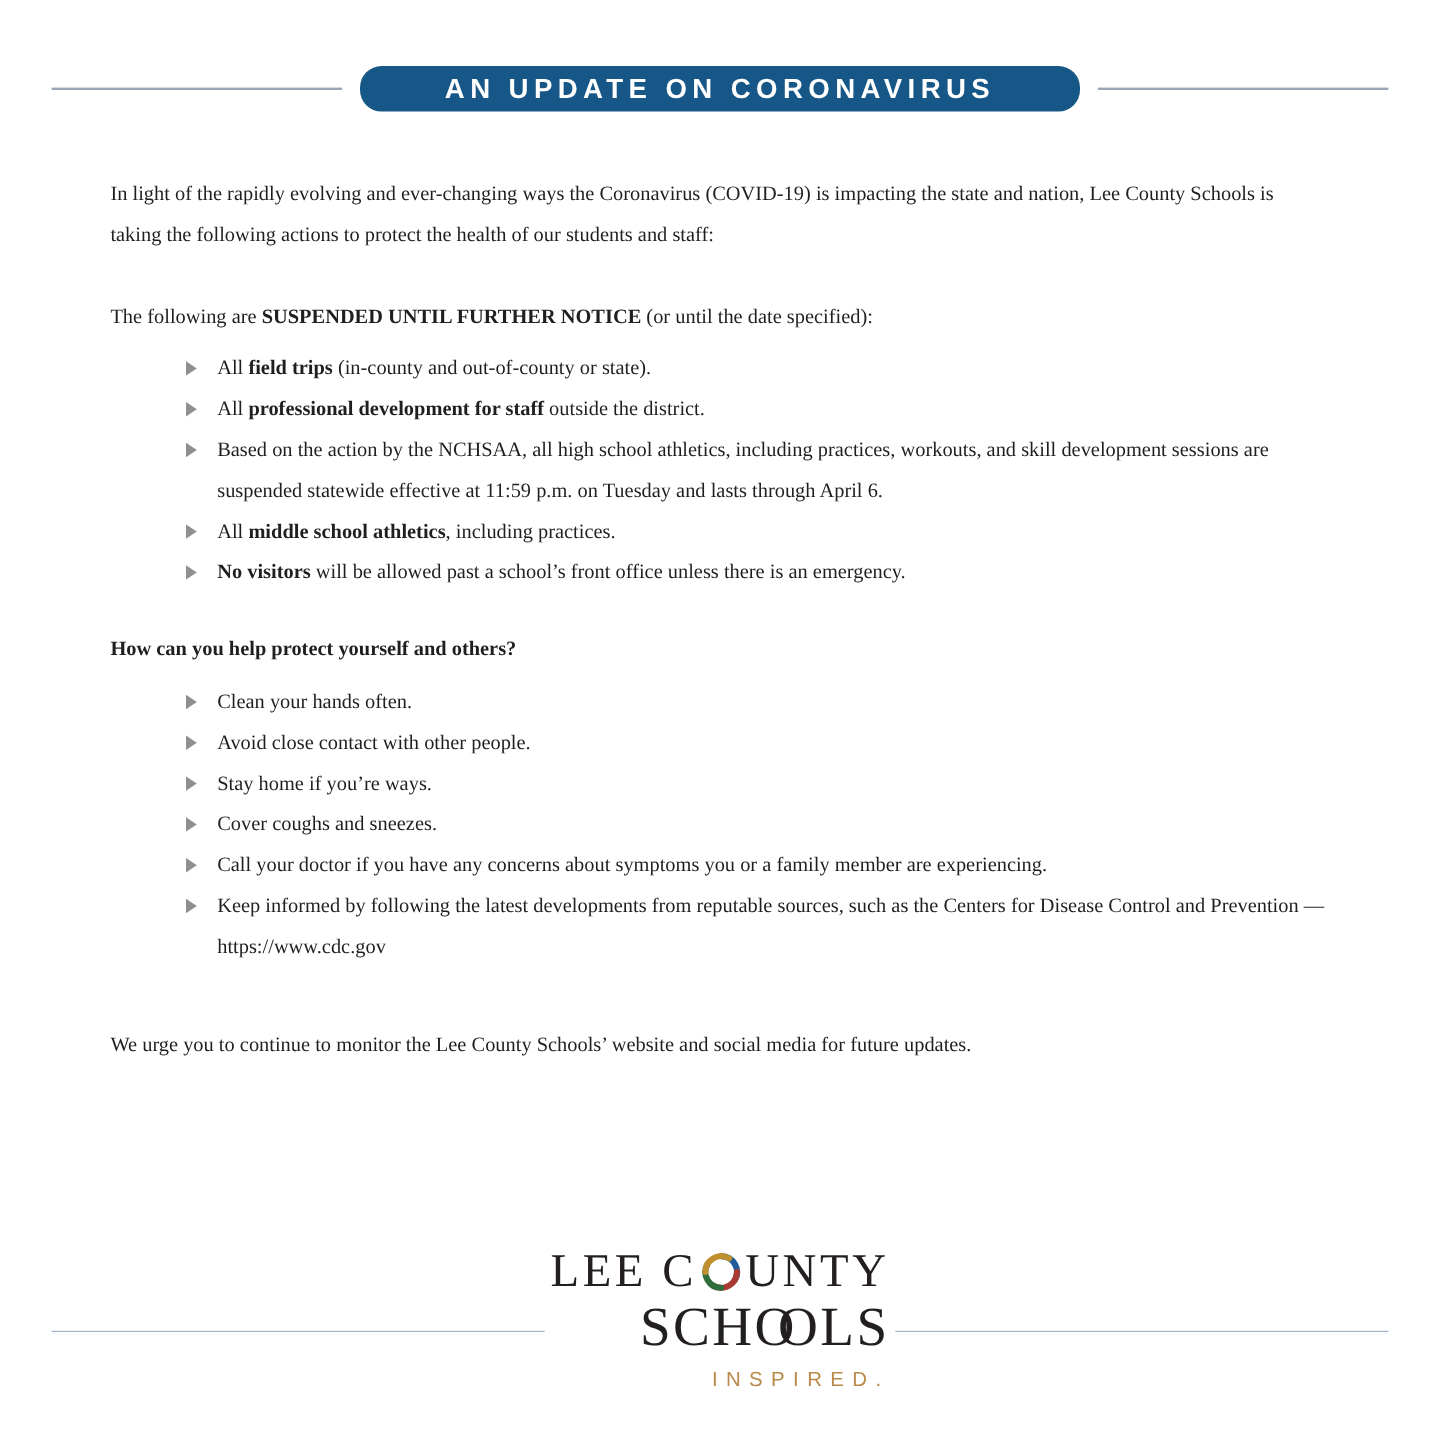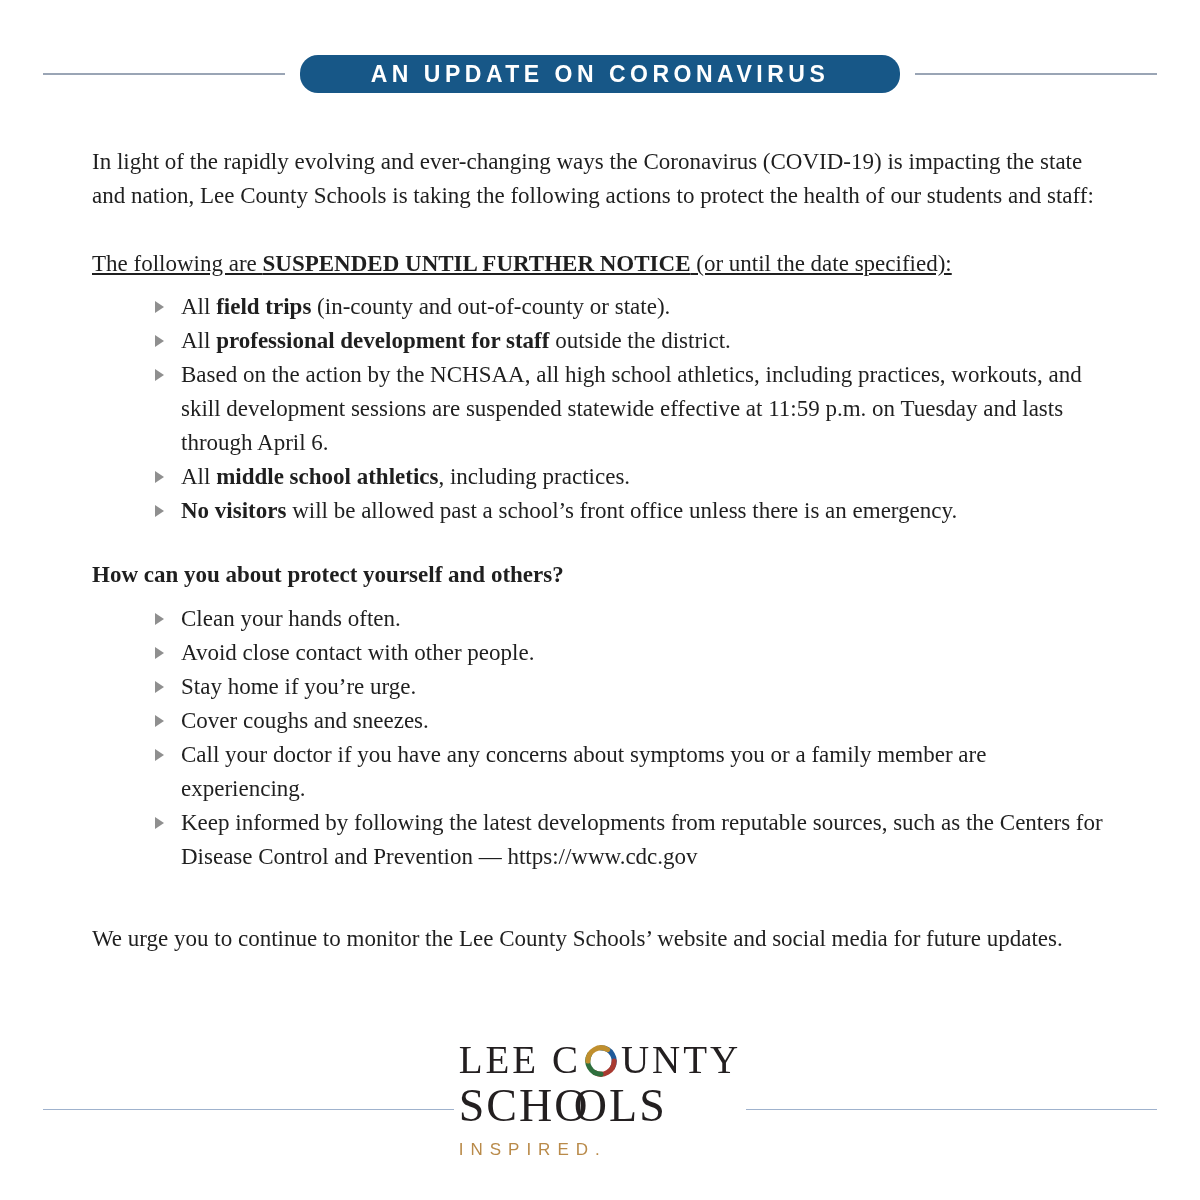--- a/index.html
+++ b/index.html
@@ -48,21 +48,21 @@
     font-size:23px;
     letter-spacing:4.5px;
     text-align:center;
     line-height:38px;
     flex:none;
     border-radius:18px;
   }
   
   .content{
     margin:52px 92px 0 92px;
-    font-size:23px;
+    font-size:17px;
     line-height:34px;
   }
   .para{margin:0 0 34px 0;}
   .section-heading{
     font-weight:bold;
     margin:30px 0 10px 0;
   }
   .blist{
     margin:9px 0 0 0;
     padding-left:63px;
@@ -92,21 +92,21 @@
   }
   .f-rule{
     flex:1;
     height:1px;
     background:var(--rule-footer);
     margin-top:18px; 
   }
   .logo-block{
     flex:none;
     padding:0 5px;
-    text-align:left;
+    text-align:right;
     color:var(--logo-ink);
   }
   .logo-line1{
     font-family:"Liberation Serif", serif;
     font-size:39px;
     letter-spacing:3px;
     line-height:40px;
     white-space:nowrap;
   }
   .logo-line1 .swirl{
@@ -140,21 +140,21 @@
   <div class="header-row">
     <div class="h-rule"></div>
     <div class="title-box">AN UPDATE ON CORONAVIRUS</div>
     <div class="h-rule"></div>
   </div>
 
   <div class="content">
 
     <p class="para">In light of the rapidly evolving and ever-changing ways the Coronavirus (COVID-19) is impacting the state and nation, Lee County Schools is taking the following actions to protect the health of our students and staff:</p>
 
-    <p class="para" style="margin-bottom:0;text-decoration:underline;">The following are <b>SUSPENDED UNTIL FURTHER NOTICE</b> (or until the date specified):</p>
+    <p class="para" style="margin-bottom:0;">The following are <b>SUSPENDED UNTIL FURTHER NOTICE</b> (or until the date specified):</p>
 
     <div class="blist">
         <div class="li">
           <span class="tri"></span>
           <span class="li-text">All <b>field trips</b> (in-county and out-of-county or state).</span>
         </div>
         <div class="li">
           <span class="tri"></span>
           <span class="li-text">All <b>professional development for staff</b> outside the district.</span>
         </div>
@@ -165,34 +165,34 @@
         <div class="li">
           <span class="tri"></span>
           <span class="li-text">All <b>middle school athletics</b>, including practices.</span>
         </div>
         <div class="li">
           <span class="tri"></span>
           <span class="li-text"><b>No visitors</b> will be allowed past a school’s front office unless there is an emergency.</span>
         </div>
       </div>
 
-    <p class="section-heading">How can you about protect yourself and others?</p>
+    <p class="section-heading">How can you help protect yourself and others?</p>
 
     <div class="blist" style="margin-bottom:48px;">
         <div class="li">
           <span class="tri"></span>
           <span class="li-text">Clean your hands often.</span>
         </div>
         <div class="li">
           <span class="tri"></span>
           <span class="li-text">Avoid close contact with other people.</span>
         </div>
         <div class="li">
           <span class="tri"></span>
-          <span class="li-text">Stay home if you’re urge.</span>
+          <span class="li-text">Stay home if you’re ways.</span>
         </div>
         <div class="li">
           <span class="tri"></span>
           <span class="li-text">Cover coughs and sneezes.</span>
         </div>
         <div class="li">
           <span class="tri"></span>
           <span class="li-text">Call your doctor if you have any concerns about symptoms you or a family member are experiencing.</span>
         </div>
         <div class="li">

